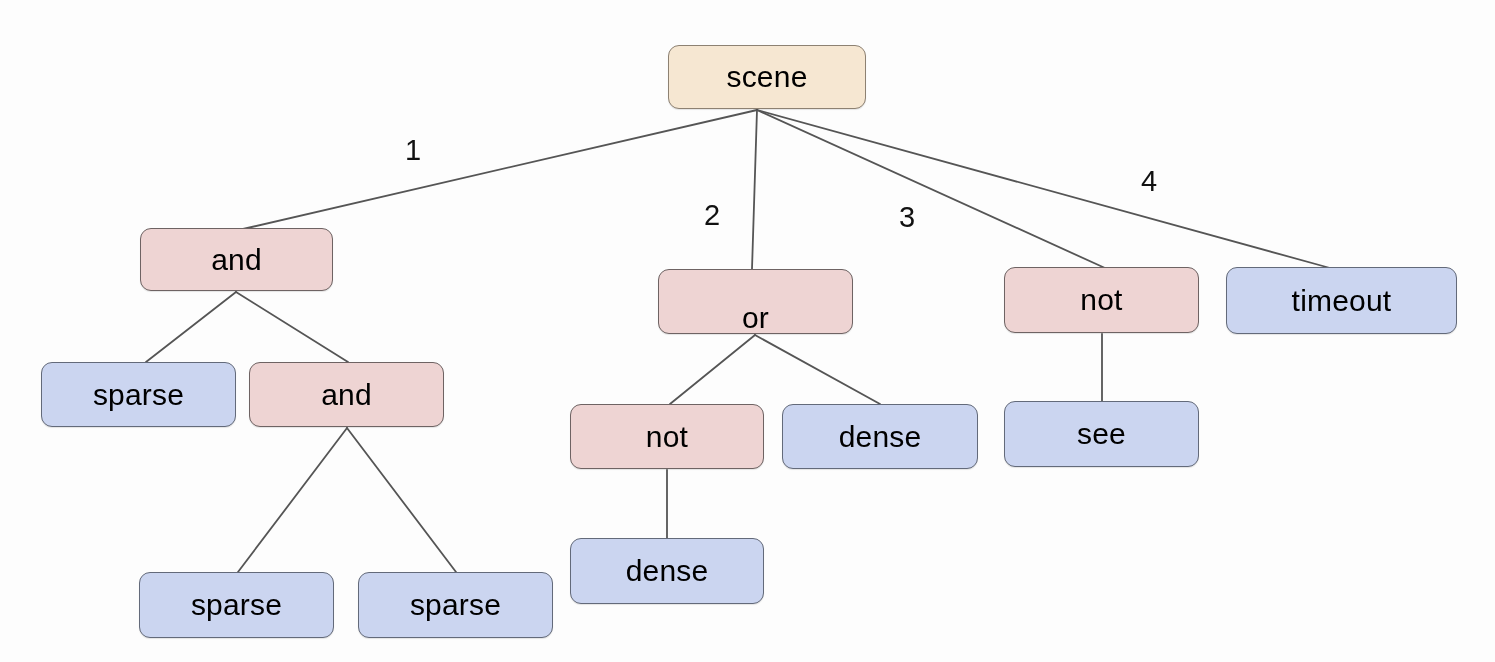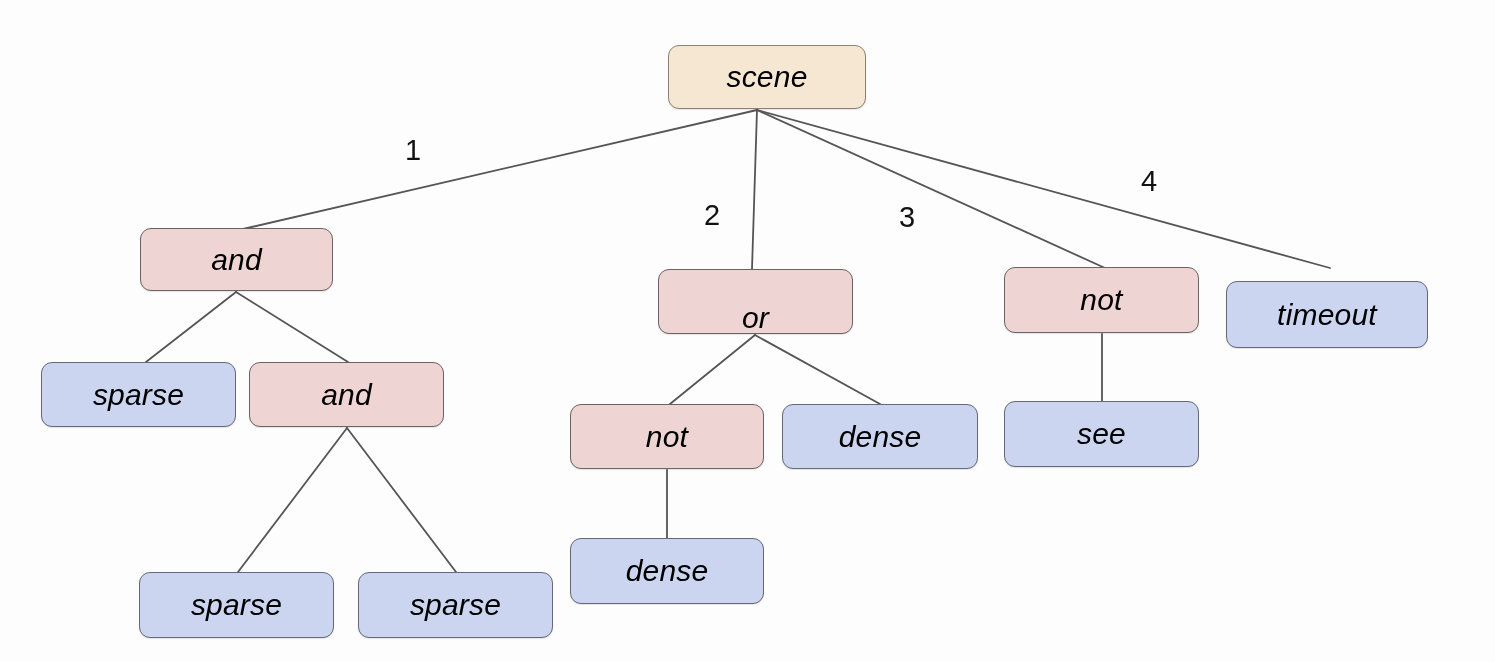--- a/index.html
+++ b/index.html
@@ -28,21 +28,20 @@
     border: 1.6px solid #666666;
     border-radius: 11px;
     display: flex;
     align-items: center;
     justify-content: center;
     color: #000000;
     font-size: 30px;
     line-height: 1;
     letter-spacing: 0.2px;
     box-shadow: 0 1px 1px rgba(0,0,0,0.10);
-    font-style: italic;
   }
   .node.root  { background: #f6e7d2; border-color: #8d8172; }
   .node.op    { background: #eed4d3; border-color: #6e6363; }
   .node.leaf  { background: #cbd5f0; border-color: #636a7a; }
   .edge-label {
     position: absolute;
     font-size: 29px;
     color: #111111;
     line-height: 1;
     white-space: nowrap;
@@ -96,21 +95,21 @@
       </div>
       <div class="node leaf" style="left: 570px; top: 538px; width: 194px; height: 66px;">
         <span>dense</span>
       </div>
       <div class="node op" style="left: 1004px; top: 267px; width: 195px; height: 66px;">
         <span>not</span>
       </div>
       <div class="node leaf" style="left: 1004px; top: 401px; width: 195px; height: 66px;">
         <span>see</span>
       </div>
-      <div class="node leaf" style="left: 1226px; top: 281px; width: 202px; height: 67px;">
+      <div class="node leaf" style="left: 1226px; top: 267px; width: 231px; height: 67px;">
         <span>timeout</span>
       </div>
     </div>
   <div id="label-layer">
       <div class="edge-label" style="left: 405px; top: 136px;">1</div>
       <div class="edge-label" style="left: 704px; top: 201px;">2</div>
       <div class="edge-label" style="left: 899px; top: 203px;">3</div>
       <div class="edge-label" style="left: 1141px; top: 167px;">4</div>
     </div>
 </div>

